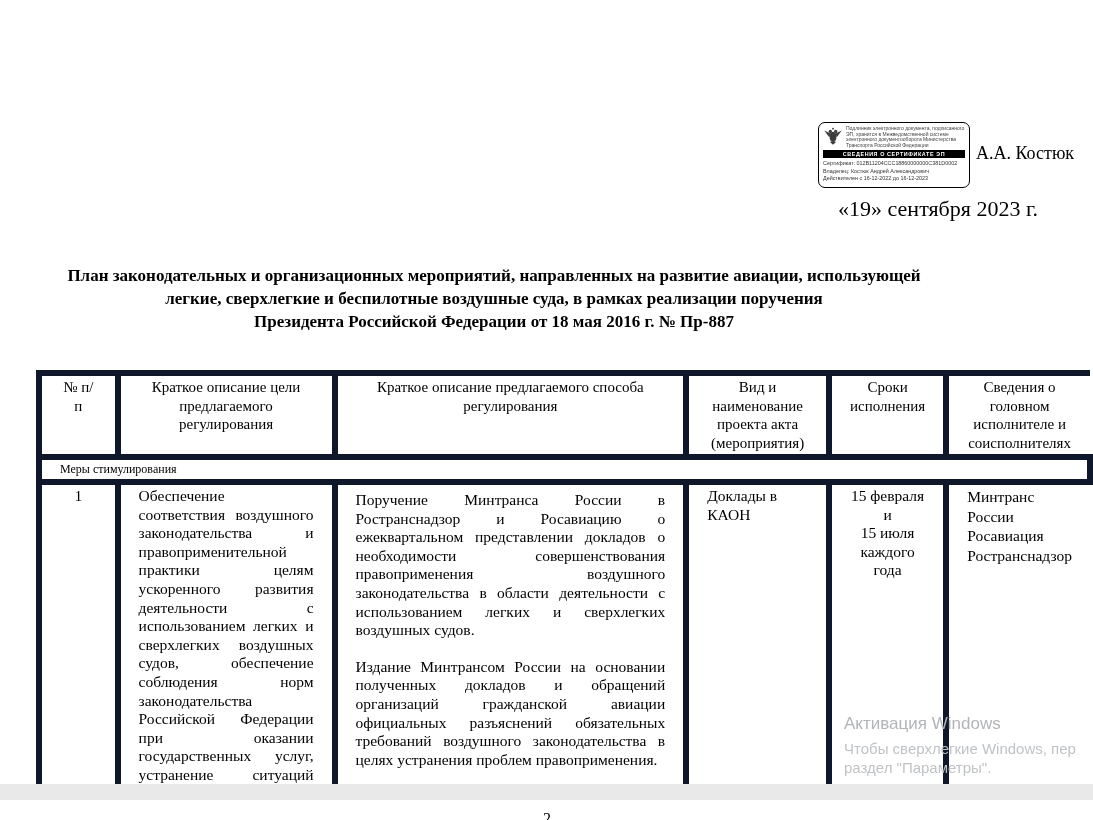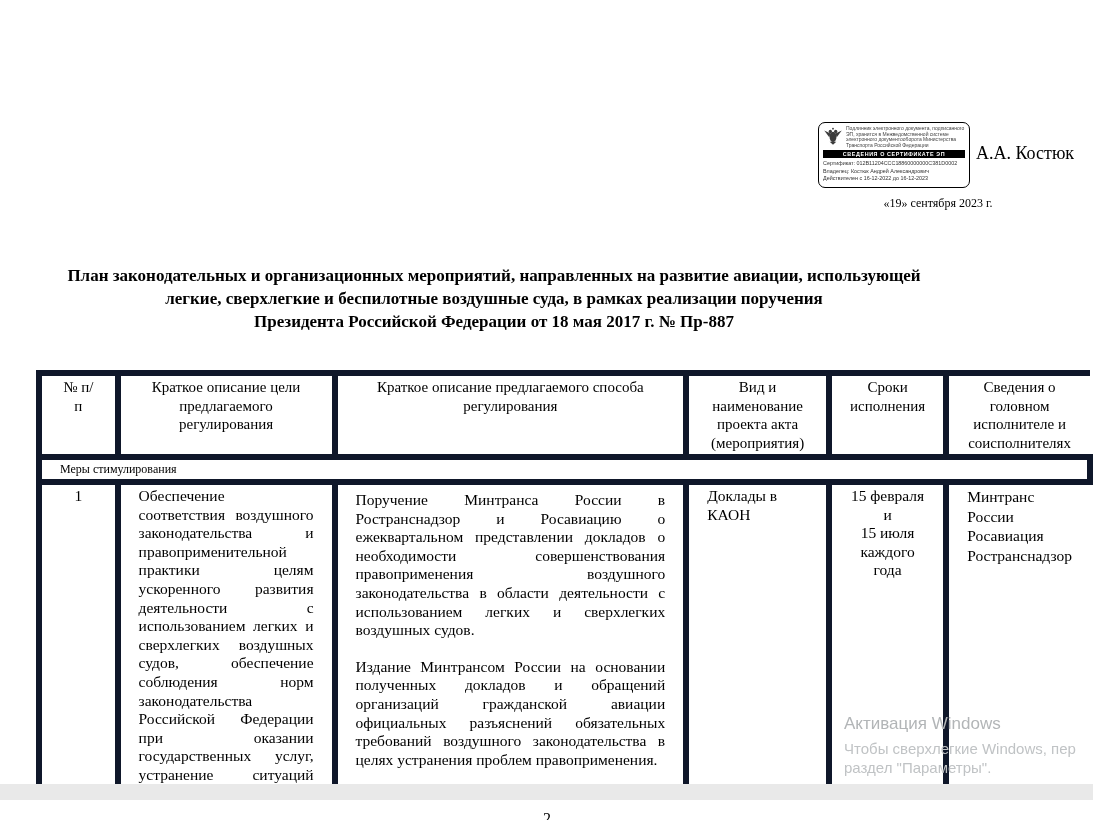--- a/index.html
+++ b/index.html
@@ -35,21 +35,21 @@
     font-size:5.4px;line-height:8px;font-weight:bold;
     text-align:center;letter-spacing:.6px;
   }
   .stamp-line{font-size:5.4px;line-height:7.4px;color:#333;text-align:left;}
   .signer{
     position:absolute;left:976px;top:143px;
     font-size:18px;white-space:nowrap;
   }
   .approval-date{
     position:absolute;left:790px;top:196px;width:296px;
-    text-align:center;font-size:12px;
+    text-align:center;font-size:22px;
   }
 
   
   .doc-title{
     position:absolute;left:0;top:264px;width:988px;
     text-align:center;font-weight:bold;font-size:17px;line-height:23px;
   }
 
   
   table.plan{
@@ -131,21 +131,21 @@
     <div class="stamp-line">Владелец: Костюк Андрей Александрович</div>
     <div class="stamp-line">Действителен с 16-12-2022 до 16-12-2023</div>
   </div>
 
   <div class="signer">А.А. Костюк</div>
   <div class="approval-date">«19» сентября 2023 г.</div>
 
   <div class="doc-title">
     <div>План законодательных и организационных мероприятий, направленных на развитие авиации, использующей</div>
     <div>легкие, сверхлегкие и беспилотные воздушные суда, в рамках реализации поручения</div>
-    <div>Президента Российской Федерации от 18 мая 2017 г. № Пр-887</div>
+    <div>Президента Российской Федерации от 18 мая 2016 г. № Пр-887</div>
   </div>
 
   <table class="plan">
     <colgroup>
       <col style="width:82px">
       <col style="width:221px">
       <col style="width:379px">
       <col style="width:144px">
       <col style="width:106px">
       <col style="width:130px">

